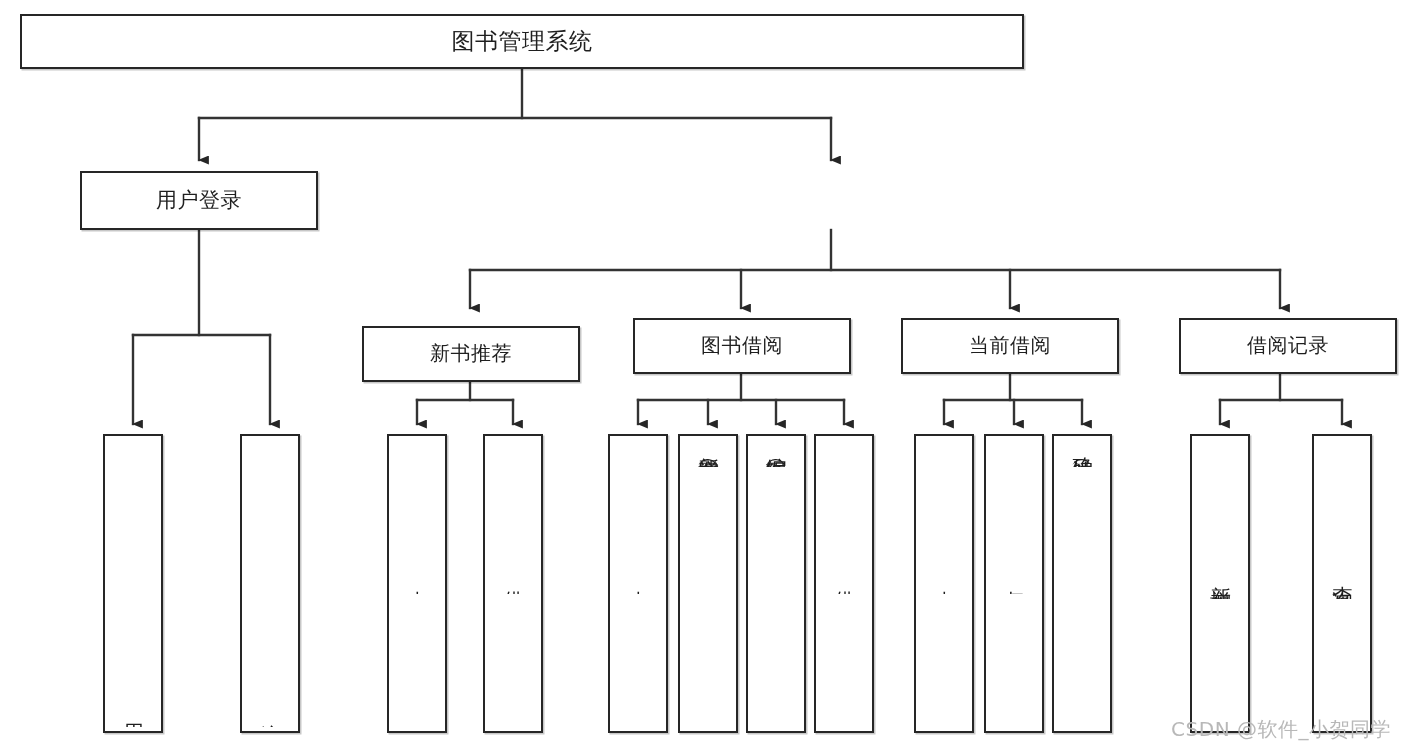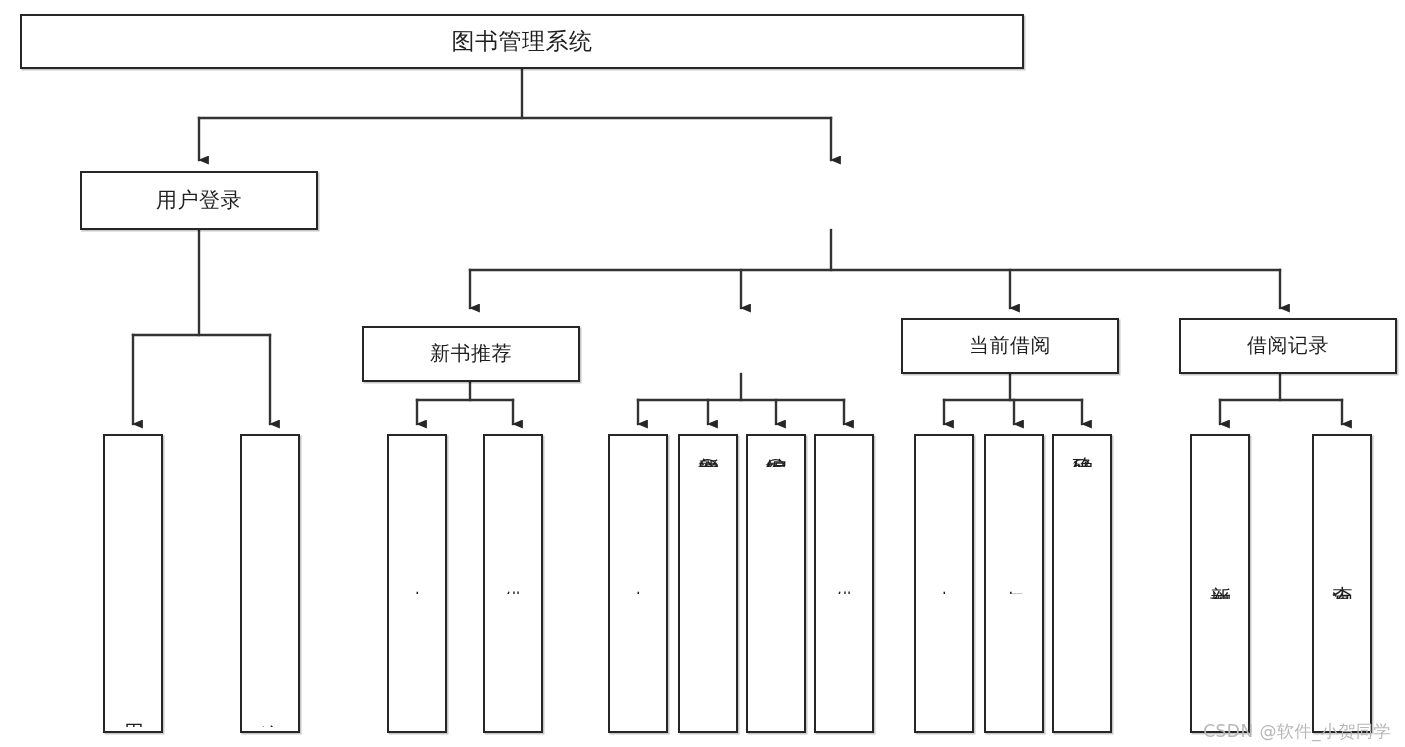--- a/index.html
+++ b/index.html
@@ -95,21 +95,21 @@
   .node.leaf.align-bottom {
     align-items: flex-end;
   }
   .node.leaf.align-top {
     align-items: flex-start;
   }
   .watermark {
     position: absolute;
     right: 14px;
     bottom: 4px;
-    font-size: 17px;
+    font-size: 20px;
     color: #b8b8b8;
     white-space: nowrap;
     letter-spacing: 0.5px;
   }
 </style>
 </head>
 <body>
 
 <div id="diagram">
 
@@ -167,20 +167,23 @@
     <span class="node-label">图书管理系统</span>
   </div>
 
   <div class="node lvl1" id="n-user-login" style="left: 80px; top: 171px; width: 238px; height: 59px;">
     <span class="node-label">用户登录</span>
   </div>
 
   <div class="node lvl2" id="n-new-book-recommend" style="left: 362px; top: 318px; width: 218px; height: 56px; margin-top: 8px;">
     <span class="node-label">新书推荐</span>
   </div>
+  <div class="node lvl2" id="n-book-borrow" style="left: 633px; top: 318px; width: 218px; height: 56px;">
+    <span class="node-label">图书借阅</span>
+  </div>
   <div class="node lvl2" id="n-current-borrow" style="left: 901px; top: 318px; width: 218px; height: 56px;">
     <span class="node-label">当前借阅</span>
   </div>
   <div class="node lvl2" id="n-borrow-record" style="left: 1171px; top: 318px; width: 218px; height: 56px; margin-left: 8px;">
     <span class="node-label">借阅记录</span>
   </div>
 
   <div class="node leaf align-bottom" style="left: 103px; top: 434px; width: 60px; height: 299px;">
     <span class="node-label">用户登录</span>
   </div>

